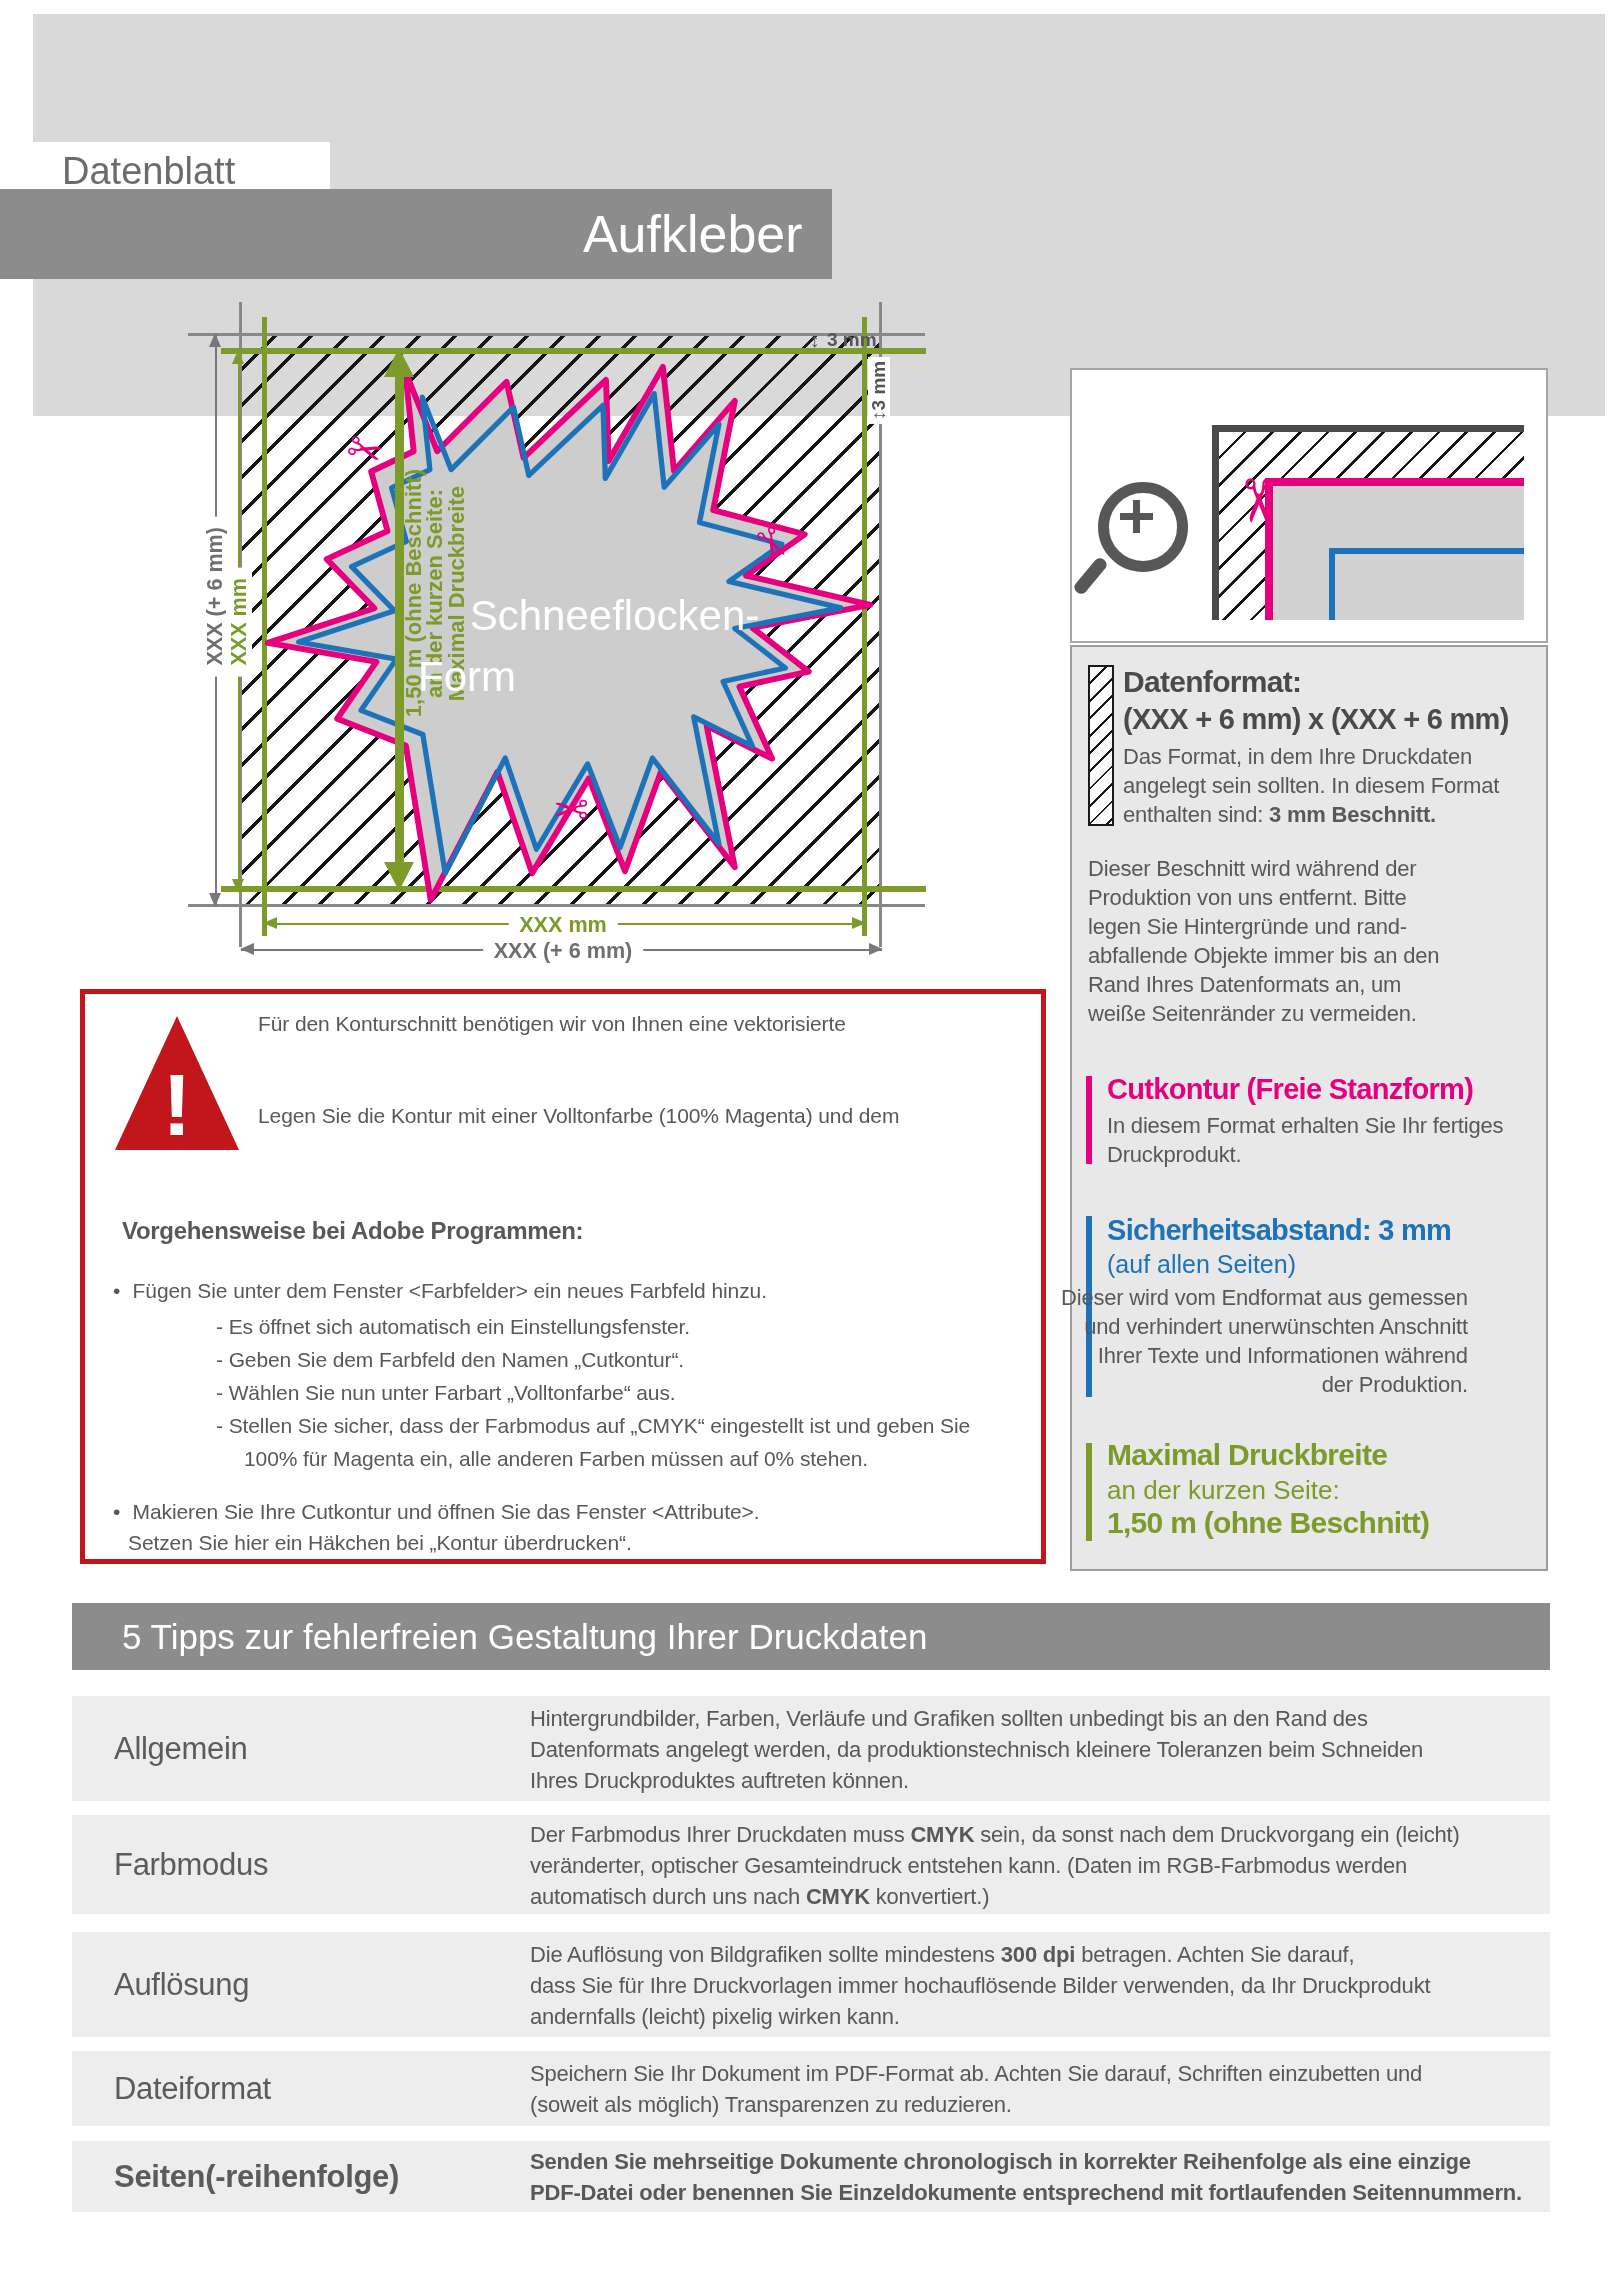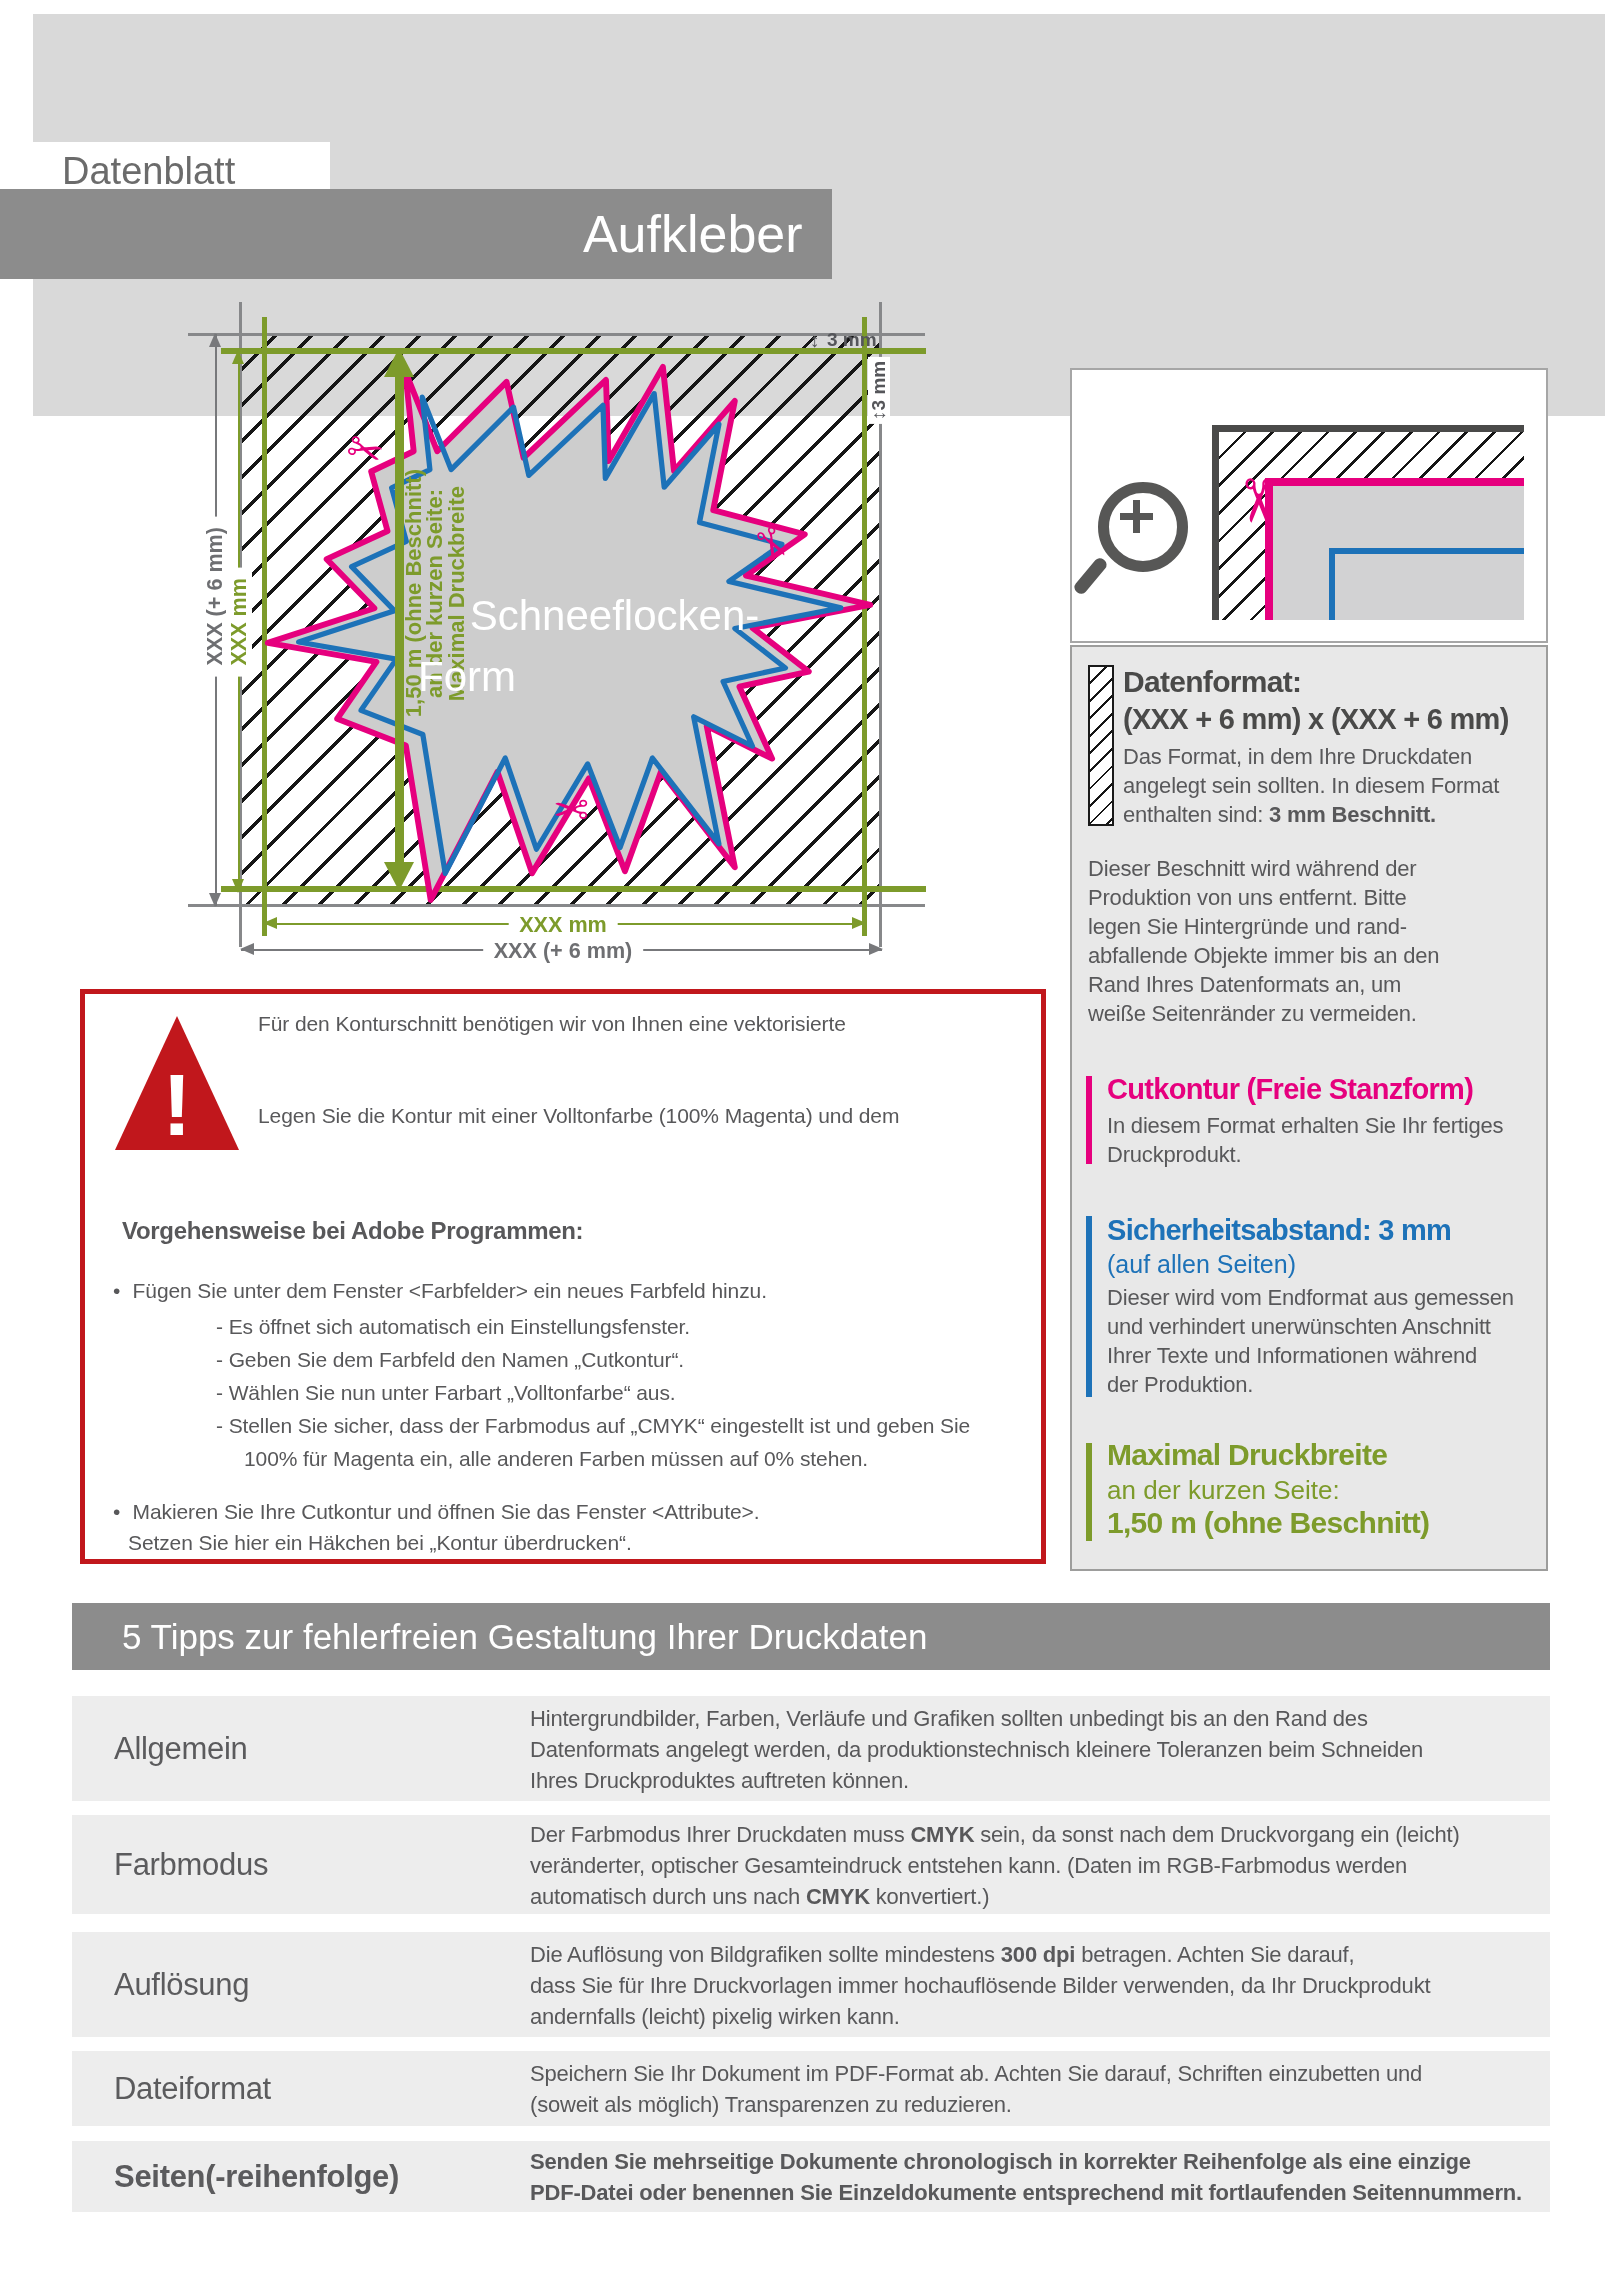--- a/index.html
+++ b/index.html
@@ -142,21 +142,21 @@
   <div class="a" style="left:1086px;top:1076px;width:5.9px;height:88px;background:#e6007e;"></div>
   <div class="a" style="left:1107px;top:1073px;font-size:29px;font-weight:bold;color:#e6007e;letter-spacing:-0.7px;">Cutkontur (Freie Stanzform)</div>
   <div class="a panel-body" style="left:1107px;top:1111px;">
     <div>In diesem Format erhalten Sie Ihr fertiges</div>
     <div>Druckprodukt.</div>
   </div>
 
   <div class="a" style="left:1086px;top:1216px;width:5.9px;height:181px;background:#1d72b8;"></div>
   <div class="a" style="left:1107px;top:1214px;font-size:29px;font-weight:bold;color:#1d72b8;letter-spacing:-0.7px;">Sicherheitsabstand: 3 mm</div>
   <div class="a" style="left:1107px;top:1250px;font-size:25px;color:#1d72b8;">(auf allen Seiten)</div>
-  <div class="a panel-body" style="left:1107px;top:1283px;">
+  <div class="a panel-body" style="left:1061px;top:1283px;text-align:right;">
     <div>Dieser wird vom Endformat aus gemessen</div>
     <div>und verhindert unerwünschten Anschnitt</div>
     <div>Ihrer Texte und Informationen während</div>
     <div>der Produktion.</div>
   </div>
 
   <div class="a" style="left:1086px;top:1443px;width:5.9px;height:98px;background:#7d9b2b;"></div>
   <div class="a" style="left:1107px;top:1438px;font-size:30px;font-weight:bold;color:#7d9b2b;letter-spacing:-0.7px;">Maximal Druckbreite</div>
   <div class="a" style="left:1107px;top:1475px;font-size:26px;color:#7d9b2b;">an der kurzen Seite:</div>
   <div class="a" style="left:1107px;top:1506px;font-size:30px;font-weight:bold;color:#7d9b2b;letter-spacing:-0.7px;">1,50 m (ohne Beschnitt)</div>

